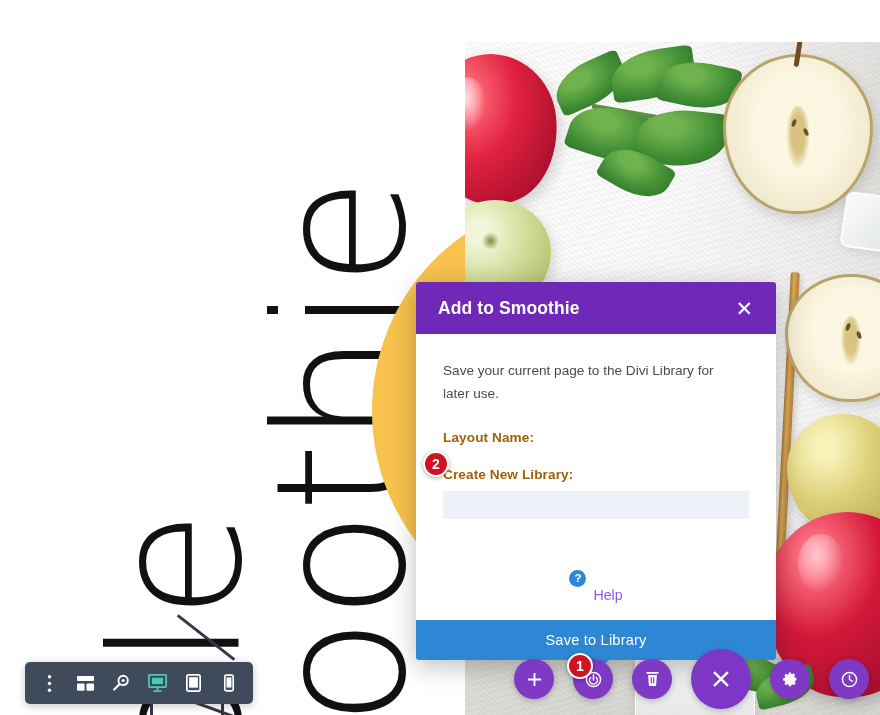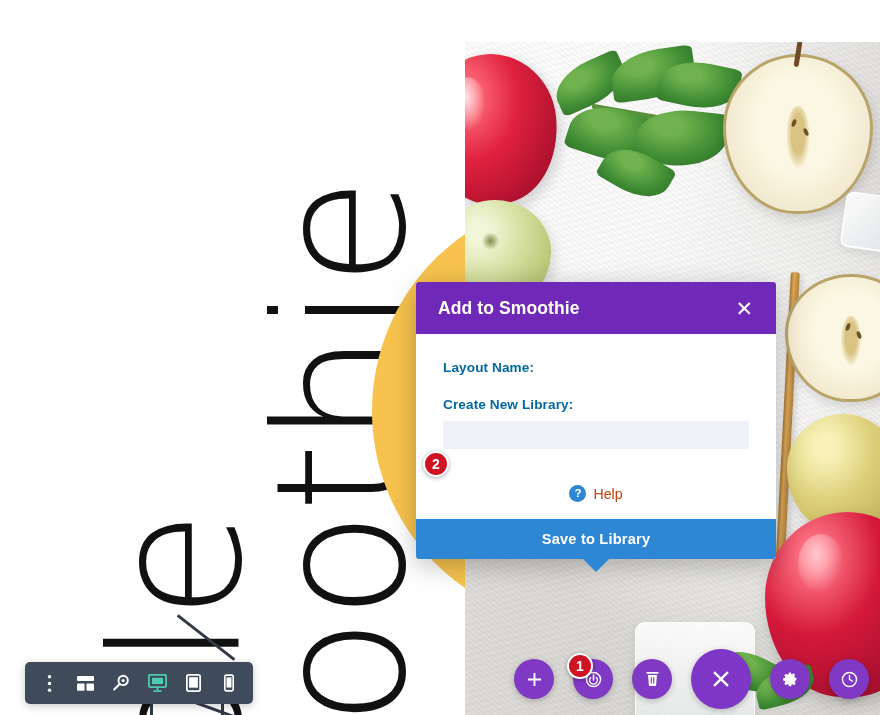--- a/index.html
+++ b/index.html
@@ -241,21 +241,21 @@
   .modal-desc {
     font-size: 13.6px;
     color: #4a4a52;
     line-height: 1.68;
     margin: 0 0 24px 0;
     max-width: 300px;
   }
   .field-label {
     font-size: 13.6px;
     font-weight: bold;
-    color: #0369a1;
+    color: #a16207;
     margin: 0 0 9px 0;
     letter-spacing: .1px;
   }
   .field-input {
     width: 100%;
     height: 28px;
     background: #eef1f7;
     border: none;
     border-radius: 2px;
     padding: 0 9px;
@@ -279,36 +279,37 @@
     width: 17px; height: 17px; border-radius: 50%;
     background: #2e87d4;
     color: #fff;
     font-size: 11.5px;
     font-weight: bold;
     display: flex; align-items: center; justify-content: center;
     line-height: 1;
   }
   .help-label {
     font-size: 14.2px;
-    color: #c2410c;
+    color: #8b5cf6;
+    margin-top: 32px;
   }
   .modal-footer {
     background: #2e87d4;
     height: 40px;
     display: flex;
     align-items: center;
     justify-content: center;
     border-radius: 0 0 3px 3px;
     cursor: pointer;
     position: relative;
   }
   .modal-footer .label {
     color: #ffffff;
     font-size: 14.6px;
-    font-weight: bold;
+    font-weight: normal;
     letter-spacing: .2px;
   }
   .modal-tail {
     position: absolute;
     left: 50%;
     bottom: -13px;
     transform: translateX(-50%);
     width: 0; height: 0;
     border-left: 13px solid transparent;
     border-right: 13px solid transparent;
@@ -450,20 +451,21 @@
   <div class="guide" style="left:170px; top:636px; width:72px; height:3px; transform:rotate(38deg);"></div>
   <div class="guide" style="left:155px; top:702px; width:86px; height:3px; transform:rotate(20deg);"></div>
 
   <div class="modal">
     <div class="modal-header">
       <div class="modal-title">Add to Smoothie</div>
       <div class="modal-close">✕</div>
     </div>
 
     <div class="modal-body">
+      <p class="modal-desc">Save your current page to the Divi Library for later use.</p>
 
       <div class="field-block">
         <div class="field-label">Layout Name:</div>
       </div>
 
       <div class="field-block">
         <div class="field-label">Create New Library:</div>
         <input class="field-input" type="text" value="" style="">
       </div>
 

